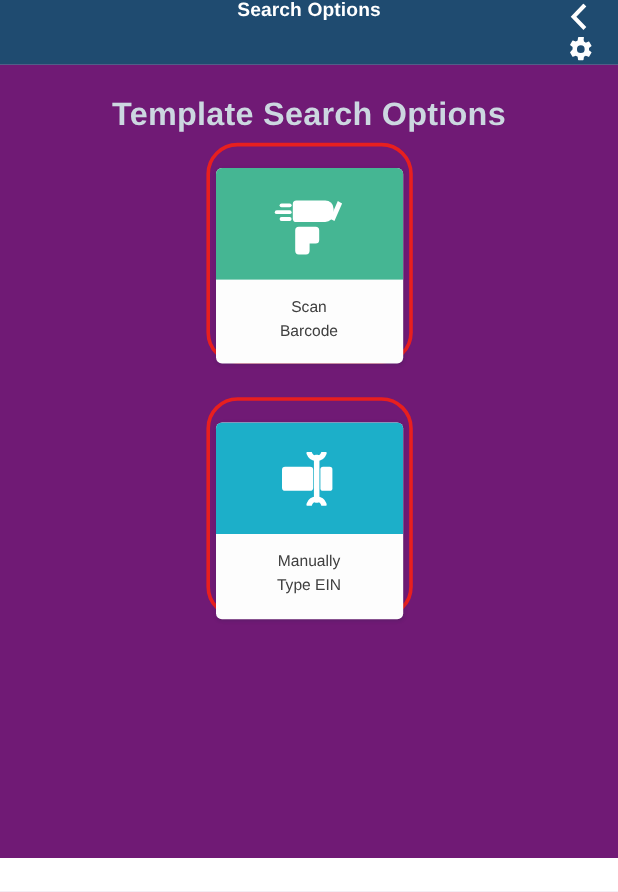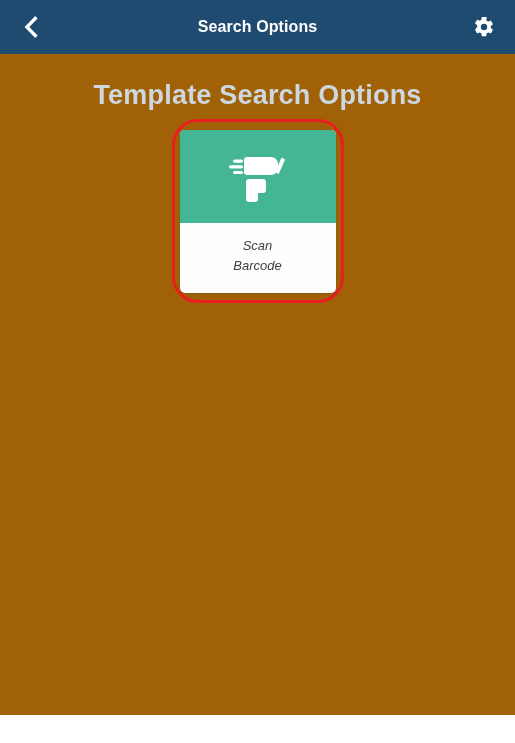--- a/index.html
+++ b/index.html
@@ -20,23 +20,24 @@
   }
 
   
   .header {
     position: absolute;
     top: 0; left: 0;
     width: 515px;
     height: 54px;
     background: #1f4b70;
     display: flex;
-    align-items: center;
+    align-items: flex-end;
     justify-content: space-between;
     padding: 0 14px 0 16px;
+    flex-direction: column;
   }
   .header-title {
     position: absolute;
     left: 0; right: 0;
     text-align: center;
     color: #ffffff;
     font-size: 16px;
     font-weight: bold;
     letter-spacing: .1px;
     pointer-events: none;
@@ -51,21 +52,21 @@
     cursor: pointer;
   }
   .hdr-btn svg { display: block; }
 
   
   .page {
     position: absolute;
     top: 54px; left: 0;
     width: 515px;
     height: 661px;
-    background: #a16207;
+    background: #701a75;
   }
 
   .page-title {
     margin-top: 26px;
     text-align: center;
     font-size: 27px;
     font-weight: bold;
     color: #ccd7e0;
     letter-spacing: .2px;
   }
@@ -92,26 +93,25 @@
     width: 172px;
     height: 184px;
     border: 3px solid #e81f1f;
     border-radius: 26px;
     pointer-events: none;
   }
 
   .option-card {
     position: relative;
     width: 156px;
-    margin: 0 auto;
+    margin: 10px auto;
     background: #fdfdfd;
     border-radius: 5px;
     box-shadow: 0 1px 3px rgba(20,40,60,.18);
     overflow: hidden;
-    font-style: italic;
   }
 
   .card-icon {
     height: 93px;
     display: flex;
     align-items: center;
     justify-content: center;
   }
   .card-icon svg { display: block; }
 
@@ -180,18 +180,38 @@
                 </g>
               </svg>
             </span>
           </div>
           <div class="card-label">Scan
 Barcode</div>
         </div>
       </div>
 
 
+      <div class="option-wrap">
+        <div class="annotation-ring"></div>
+        <div class="option-card">
+          <div class="card-icon" style="background:#1cafc9">
+            <span>
+              <svg width="58" height="52" viewBox="0 0 58 52" aria-hidden="true">
+                <g fill="#ffffff">
+                  <rect x="6" y="16" width="26" height="20" rx="2.6"></rect>
+                  <rect x="38" y="16" width="10" height="20" rx="2.2"></rect>
+                  <rect x="32.6" y="6" width="4.6" height="40" rx="1.4"></rect>
+                  <path d="M26.6 3.6 h4.2 a4.4 4.4 0 0 0 4 3.2 a4.4 4.4 0 0 0 4 -3.2 h4.2 a2.2 2.2 0 0 1 0 2 a8.6 8.6 0 0 1 -8.2 5.6 a8.6 8.6 0 0 1 -8.2 -5.6 a2.2 2.2 0 0 1 0 -2 z"></path>
+                  <path d="M26.6 48.4 h4.2 a4.4 4.4 0 0 1 4 -3.2 a4.4 4.4 0 0 1 4 3.2 h4.2 a2.2 2.2 0 0 0 0 -2 a8.6 8.6 0 0 0 -8.2 -5.6 a8.6 8.6 0 0 0 -8.2 5.6 a2.2 2.2 0 0 0 0 2 z"></path>
+                </g>
+              </svg>
+            </span>
+          </div>
+          <div class="card-label">Manually
+Type EIN</div>
+        </div>
+      </div>
 
     </div>
   </div>
 
   <div class="footer-strip"></div>
 </div>
 
 </body></html>

